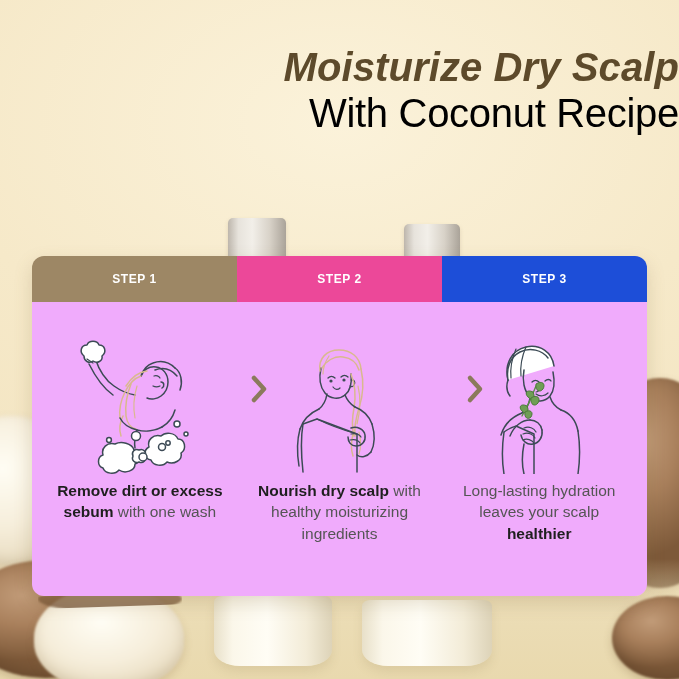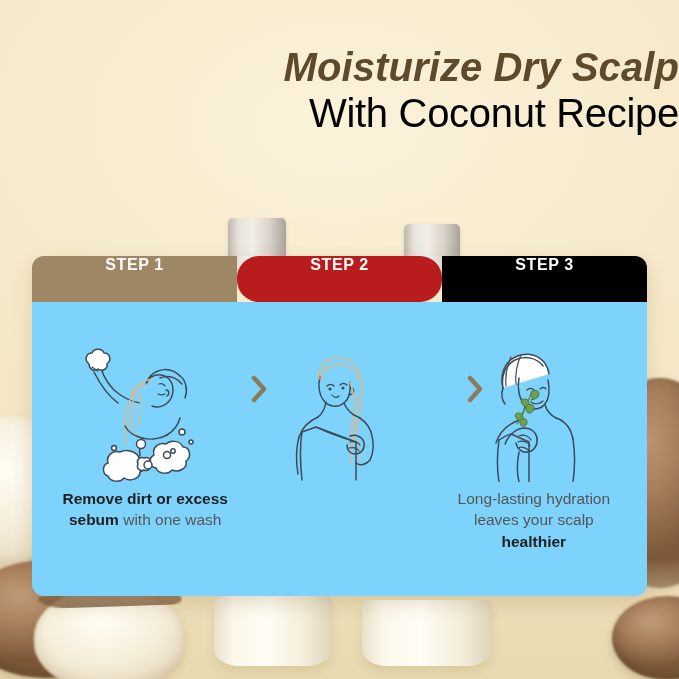--- a/index.html
+++ b/index.html
@@ -104,28 +104,28 @@
     width: 615px; height: 340px;
     border-radius: 12px;
     z-index: 6;
     box-shadow: 0 7px 18px rgba(130,105,65,.22);
     overflow: hidden;
     display: flex; flex-direction: column;
   }
   #step-header { display: flex; height: 46px; flex: none; }
   .step-tab {
     flex: 1 1 0;
-    display: flex; align-items: flex-start; justify-content: center;
-    color: #ffffff; font-size: 16px; font-weight: 700;
+    display: flex; align-items: center; justify-content: center;
+    color: #ffffff; font-size: 12px; font-weight: 700;
     letter-spacing: .6px;
   }
   #step-body {
-    flex: 1 1 auto; background: #7dd3fc;
+    flex: 1 1 auto; background: #f0abfc;
     display: flex; align-items: stretch;
-    padding: 16px;
+    padding: 8px;
   }
   .step-col {
     flex: 1 1 0;
     display: flex; flex-direction: column;
     align-items: center; justify-content: flex-start;
     padding: 14px 8px 0 8px;
     position: relative;
   }
   .step-art { width: 150px; height: 150px; flex: none; }
   .step-art svg { width: 100%; height: 100%; display: block; }
@@ -180,24 +180,24 @@
   <span class="line-italic">Moisturize Dry Scalp</span>
   <span class="line-plain">With Coconut Recipe</span>
 </div>
 
 <div id="steps-card">
 
   <div id="step-header">
     <div class="step-tab" style="background:#9d8765;">
       <span>STEP 1</span>
     </div>
-    <div class="step-tab" style="background:#b91c1c;border-radius:22px;">
+    <div class="step-tab" style="background:#ec4899;">
       <span>STEP 2</span>
     </div>
-    <div class="step-tab" style="background:#000000;">
+    <div class="step-tab" style="background:#1d4ed8;">
       <span>STEP 3</span>
     </div>
   </div>
 
   <div id="step-body">
 
     <div class="step-col">
       <div class="step-art">
         <svg viewBox="0 0 150 150" xmlns="http://www.w3.org/2000/svg">
           <g fill="none" stroke="#3c4a55" stroke-width="1.5" stroke-linecap="round" stroke-linejoin="round">
@@ -292,20 +292,24 @@
             <path d="M107 100 C110 110 110 120 106 128"></path>
             <path d="M106 128 C102 133 96 134 92 131"></path>
 
             <path d="M86 104 C92 102 99 105 100 111 C101 117 97 122 91 122
                      C86 122 83 118 83 113"></path>
             <path d="M86 110 C90 109 94 110 96 113" stroke-width="1.2"></path>
             <path d="M85 116 C89 115 93 116 95 119" stroke-width="1.2"></path>
           </g>
         </svg>
       </div>
+      <div class="step-caption">
+        <span class="em">Nourish dry scalp</span>
+        <span class="lt">with healthy moisturizing ingredients</span>
+      </div>
     </div>
 
     <div class="step-col">
       <div class="step-art">
         <svg viewBox="0 0 150 150" xmlns="http://www.w3.org/2000/svg">
           <g fill="none" stroke="#3c4a55" stroke-width="1.5" stroke-linecap="round" stroke-linejoin="round">
 
             <path d="M44 56 C40 40 48 26 62 23 C76 20 88 28 90 42" fill="#ffffff"></path>
             <path d="M44 56 C42 44 46 33 56 28 C66 23 78 26 84 34" fill="#ffffff"></path>
             <path d="M52 25 C48 34 46 44 47 54" stroke-width="1.2"></path>

